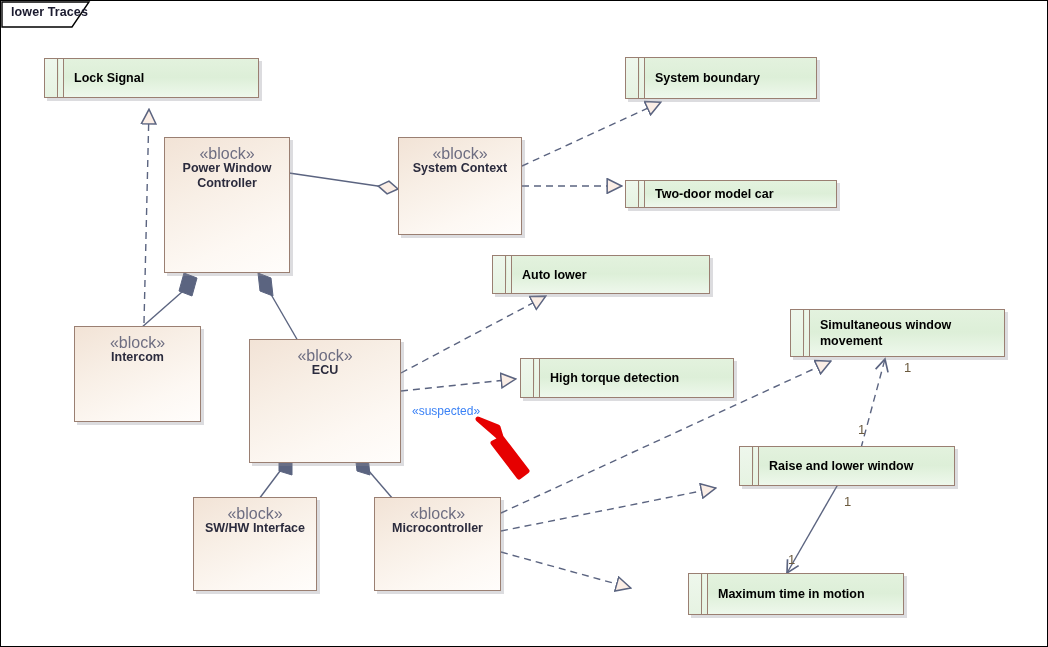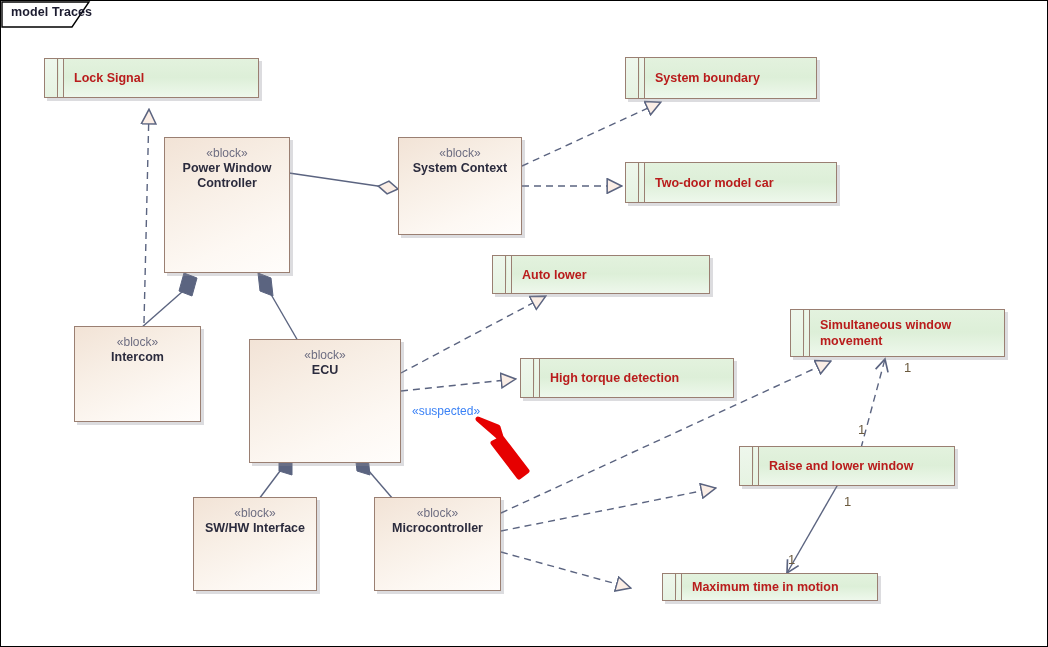--- a/index.html
+++ b/index.html
@@ -67,21 +67,21 @@
   }
   .block .text {
     position: absolute;
     left: 0; right: 0; top: 9px;
     text-align: center;
     z-index: 2;
     line-height: 15px;
   }
   .block .stereo {
     display: block;
-    font-size: 12px;
+    font-size: 16px;
     color: #6e6e82;
     font-weight: normal;
   }
   .block .name {
     display: block;
     font-size: 12.5px;
     color: #2b2b3d;
     font-weight: bold;
     padding: 0 6px;
   }
@@ -109,21 +109,21 @@
     border-right: 1px solid #9a7f72;
     z-index: 2;
   }
   .req .name {
     position: absolute;
     left: 30px; right: 8px; top: 0; bottom: 0;
     display: flex;
     align-items: center;
     font-size: 12.5px;
     font-weight: bold;
-    color: #b91c1c;
+    color: #000000;
     line-height: 16px;
     z-index: 3;
   }
   .req.two-line .name { align-items: center; }
 
   
   .edge-label {
     position: absolute;
     z-index: 30;
     font-size: 12px;
@@ -148,21 +148,21 @@
 </style>
 </head>
 <body>
 
 <div id="canvas">
 
   <div id="frame-tab">
     <svg class="tab-shape" width="104" height="27" viewBox="0 0 104 27">
       <path d="M1 1 H88 L71 26 H1 Z" fill="#ffffff" stroke="#000000" stroke-width="1.4"></path>
     </svg>
-    <span class="tab-label">model Traces</span>
+    <span class="tab-label">lower Traces</span>
   </div>
 
   <svg id="links" viewBox="0 0 1048 647">
     <defs>
       <marker id="hollowTri" viewBox="0 0 12 12" refX="11.2" refY="6" markerWidth="12" markerHeight="12" orient="auto-start-reverse">
         <path d="M0.6 0.8 L11 6 L0.6 11.2 Z" fill="#fbeee6" stroke="#5b6480" stroke-width="1.1"></path>
       </marker>
       <marker id="openArrow" viewBox="0 0 12 12" refX="10.5" refY="6" markerWidth="11" markerHeight="11" orient="auto-start-reverse">
         <path d="M1 1 L10.5 6 L1 11" fill="none" stroke="#5b6480" stroke-width="1.3"></path>
       </marker>
@@ -245,21 +245,21 @@
   </div>
 
   <div class="node req" style="left:624px; top:56px; width:192px; height:42px;">
     <div class="shadow"></div>
     <div class="body"></div>
     <div class="bar1"></div>
     <div class="bar2"></div>
     <div class="name">System boundary</div>
   </div>
 
-  <div class="node req" style="left:624px; top:161px; width:212px; height:41px;">
+  <div class="node req" style="left:624px; top:179px; width:212px; height:28px;">
     <div class="shadow"></div>
     <div class="body"></div>
     <div class="bar1"></div>
     <div class="bar2"></div>
     <div class="name">Two-door model car</div>
   </div>
 
   <div class="node req" style="left:519px; top:357px; width:214px; height:40px;">
     <div class="shadow"></div>
     <div class="body"></div>
@@ -285,21 +285,21 @@
   </div>
 
   <div class="node req two-line" style="left:789px; top:308px; width:215px; height:48px;">
     <div class="shadow"></div>
     <div class="body"></div>
     <div class="bar1"></div>
     <div class="bar2"></div>
     <div class="name">Simultaneous window movement</div>
   </div>
 
-  <div class="node req" style="left:661px; top:572px; width:216px; height:28px;">
+  <div class="node req" style="left:687px; top:572px; width:216px; height:42px;">
     <div class="shadow"></div>
     <div class="body"></div>
     <div class="bar1"></div>
     <div class="bar2"></div>
     <div class="name">Maximum time in motion</div>
   </div>
 
   <div class="node block" style="left:163px; top:136px; width:126px; height:136px;">
     <div class="shadow"></div>
     <div class="body"></div>

